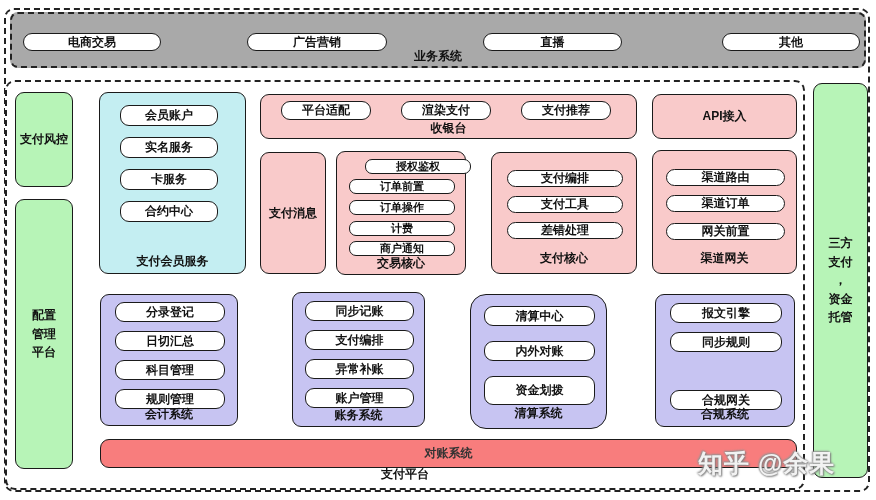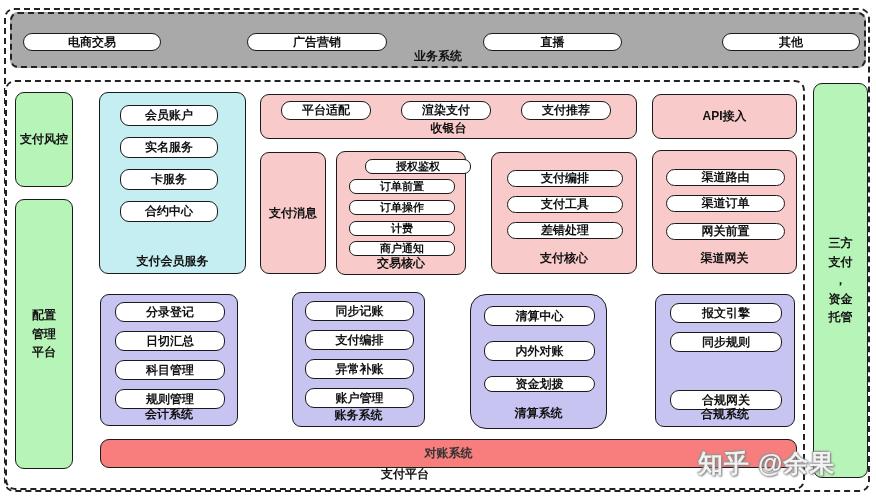--- a/index.html
+++ b/index.html
@@ -120,21 +120,21 @@
       <div class="pill" style="left:12px;top:8px;width:109px;height:20px;">同步记账</div>
       <div class="pill" style="left:12px;top:37px;width:109px;height:20px;">支付编排</div>
       <div class="pill" style="left:12px;top:66px;width:109px;height:20px;">异常补账</div>
       <div class="pill" style="left:12px;top:95px;width:109px;height:20px;">账户管理</div>
       <div class="caption" style="bottom:2px;">账务系统</div>
     </div>
 
     <div class="abs grp purple" style="left:463px;top:212px;width:137px;height:135px;border-radius:16px;">
       <div class="pill" style="left:13px;top:11px;width:111px;height:20px;">清算中心</div>
       <div class="pill" style="left:13px;top:46px;width:111px;height:20px;">内外对账</div>
-      <div class="pill" style="left:13px;top:81px;width:111px;height:16px;">资金划拨</div>
+      <div class="pill" style="left:13px;top:81px;width:111px;height:29px;">资金划拨</div>
       <div class="caption" style="bottom:6px;">清算系统</div>
     </div>
 
     <div class="abs grp purple" style="left:648px;top:212px;width:140px;height:133px;">
       <div class="pill" style="left:14px;top:8px;width:112px;height:20px;">报文引擎</div>
       <div class="pill" style="left:14px;top:37px;width:112px;height:20px;">同步规则</div>
       <div class="pill" style="left:14px;top:95px;width:112px;height:20px;">合规网关</div>
       <div class="caption" style="bottom:3px;">合规系统</div>
     </div>
 

